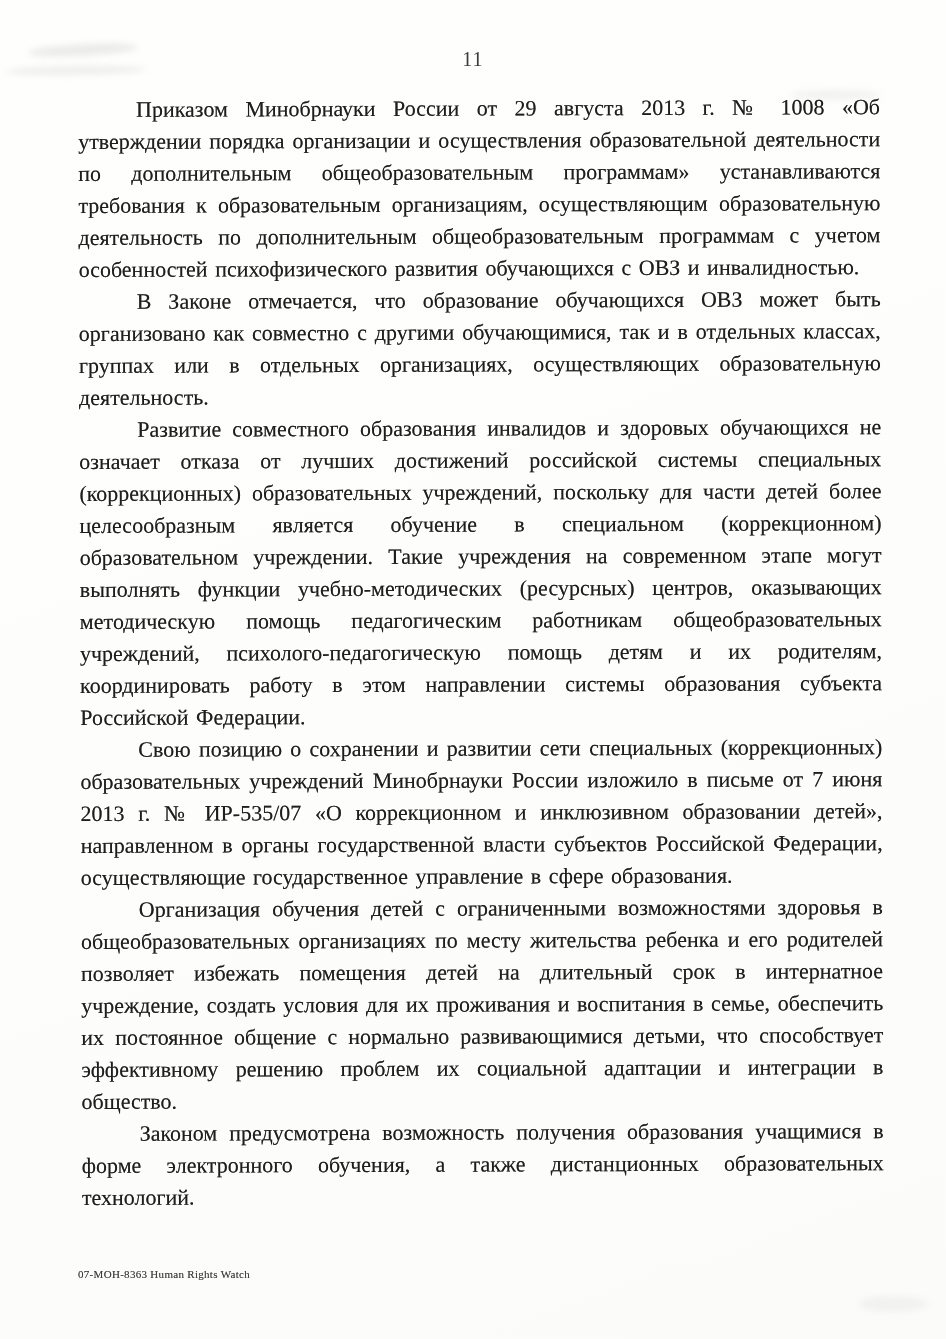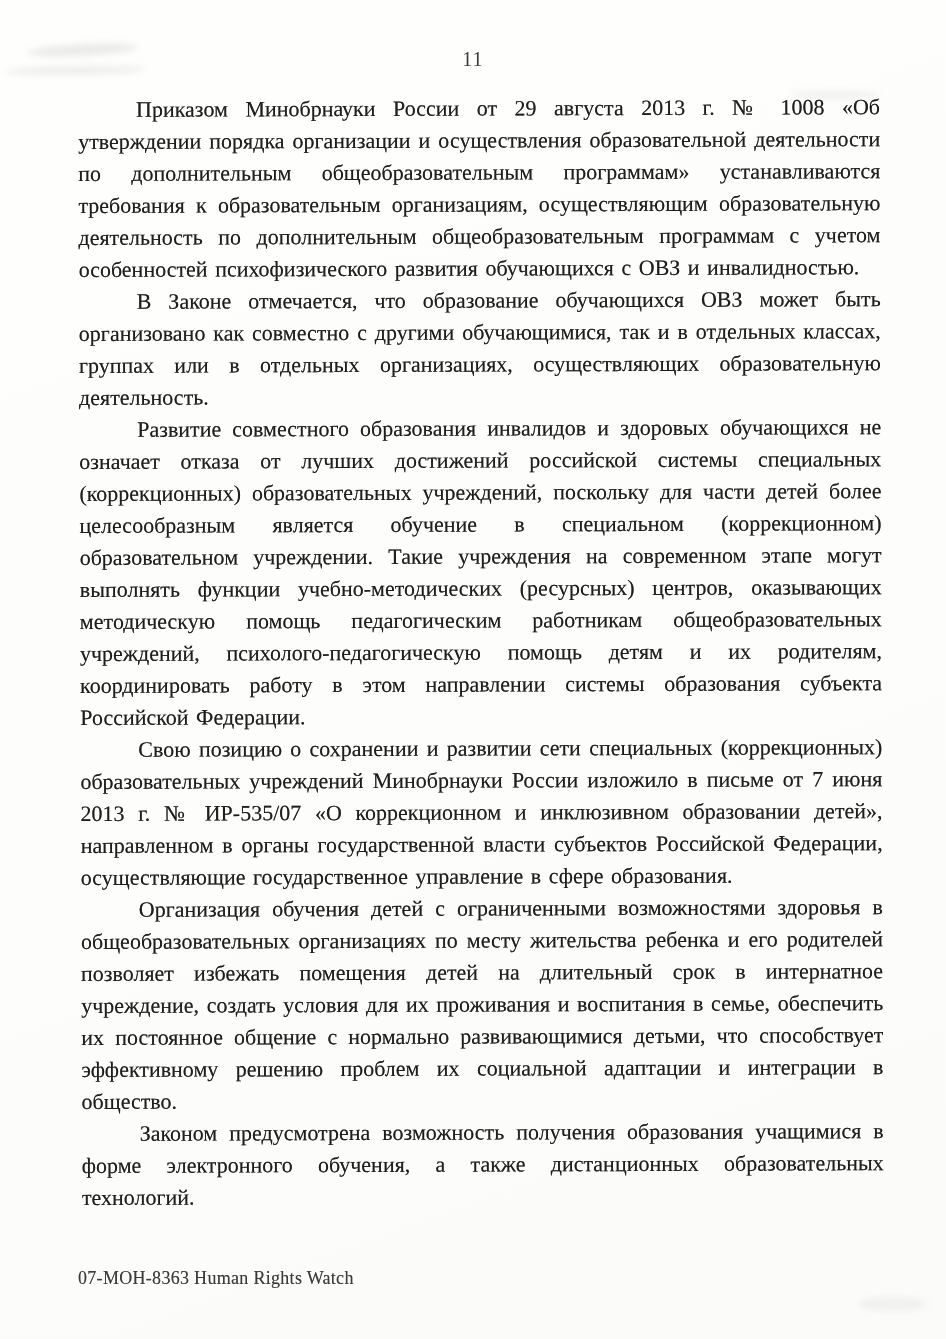--- a/index.html
+++ b/index.html
@@ -54,21 +54,21 @@
     font-size: 22px;
     line-height: 32px;
     word-spacing: 2px;
     color: #1e1e1e;
     text-shadow: 0 0 0.6px rgba(25, 25, 25, 0.6);
   }
   .footer {
     position: absolute;
     left: 78px;
     top: 1268px;
-    font-size: 18px;
+    font-size: 11px;
     color: #3c3c3c;
     letter-spacing: 0.3px;
     text-shadow: 0 0 0.4px rgba(40, 40, 40, 0.5);
   }
 </style>
 </head>
 <body>
 
 <div class="scan">
   <div class="smudge s1"></div>

